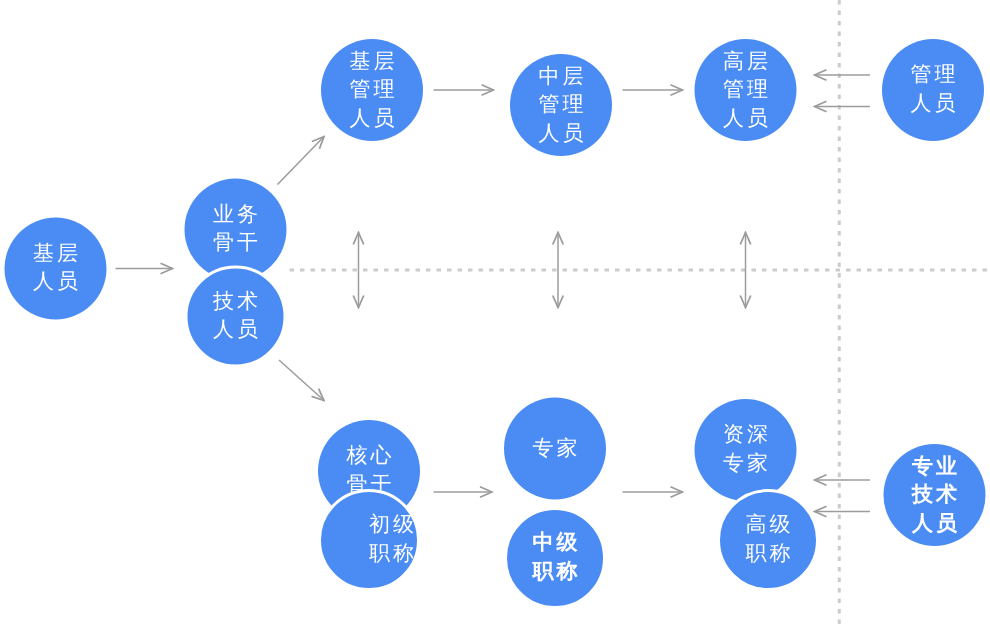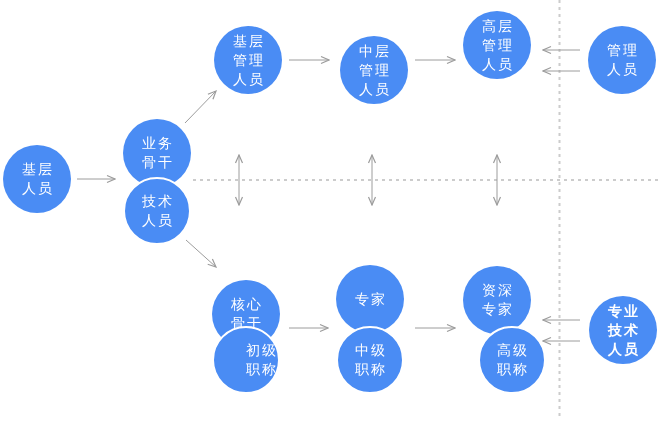--- a/index.html
+++ b/index.html
@@ -51,26 +51,26 @@
     border: 2px solid #ffffff;
     z-index: 2;
   }
 
   
   .n-grassroots        { left: 3px;   top: 145px; }
   .n-bizbackbone       { left: 123px; top: 119px; }
   .n-techstaff         { left: 123px; top: 177px; }
   .n-jrmgmt            { left: 214px; top: 26px; }
   .n-midmgmt           { left: 340px; top: 36px; }
-  .n-srmgmt            { left: 463px; top: 11px; }
+  .n-srmgmt            { left: 463px; top: 26px; }
   .n-mgmtstaff         { left: 588px; top: 26px; }
   .n-corebackbone      { left: 212px; top: 280px; }
   .n-jrtitle           { left: 212px; top: 326px; align-items: flex-end; }
   .n-expert            { left: 336px; top: 265px; }
-  .n-midtitle          { left: 336px; top: 326px; }
+  .n-midtitle          { left: 336px; top: 338px; font-weight: bold; }
   .n-srexpert          { left: 463px; top: 266px; text-align: right; }
   .n-srtitle           { left: 478px; top: 326px; }
   .n-protech           { left: 589px; top: 296px; font-weight: bold; }
 </style>
 </head>
 <body>
 
 <div class="diagram">
 
   <svg class="connectors" width="660" height="421" viewBox="0 0 660 421" xmlns="http://www.w3.org/2000/svg">

